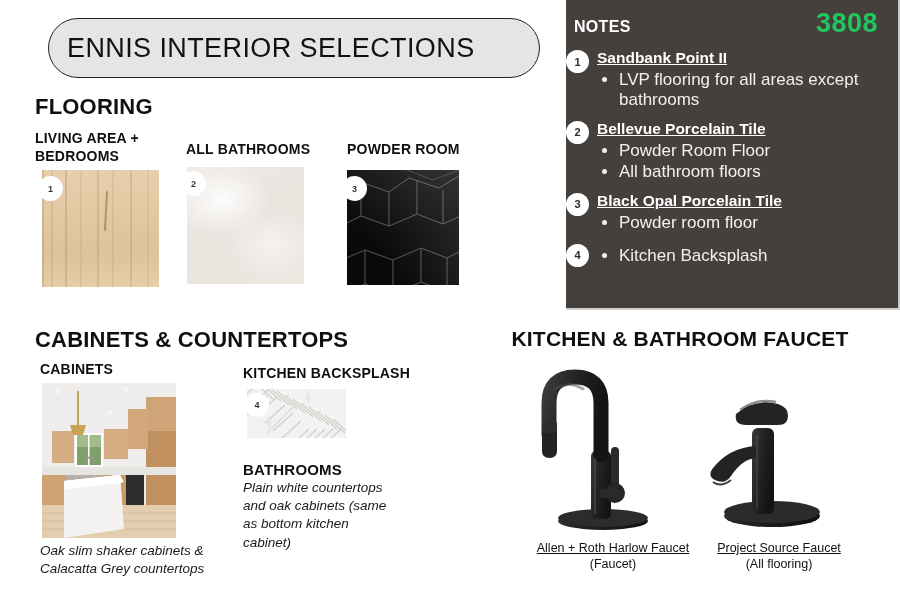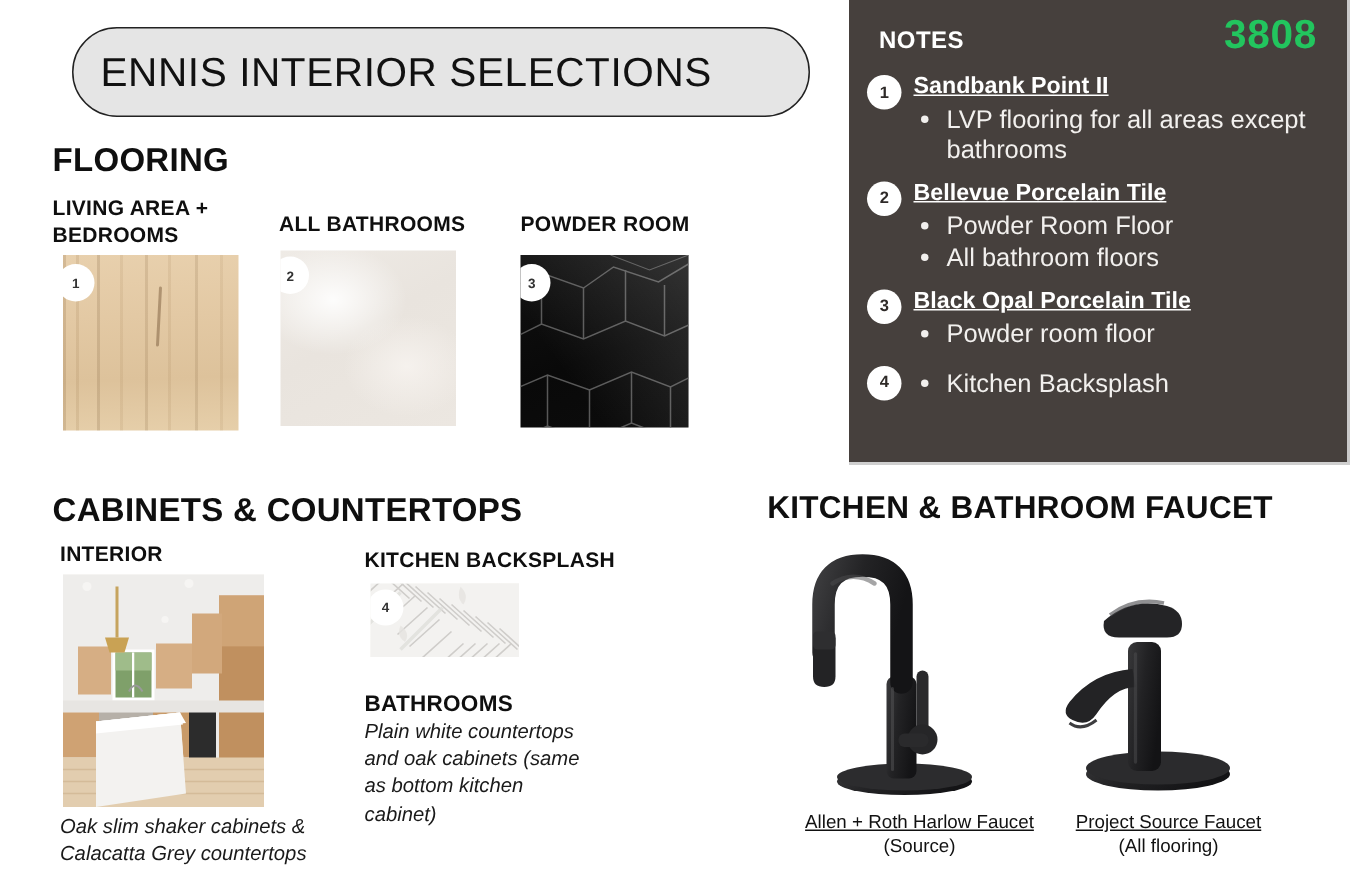--- a/index.html
+++ b/index.html
@@ -129,21 +129,21 @@
 
   
   #notes-panel {
     position: absolute;
     left: 566px;
     top: 0;
     width: 332px;
     height: 310px;
     background: #46403d;
     box-sizing: border-box;
-    padding: 8px 14px 0 12px;
+    padding: 8px 14px 0 0;
   }
   #notes-edge-right {
     position:absolute; left:898px; top:0; width:2px; height:310px;
     background:#c9c9c9;
   }
   #notes-edge-bottom {
     position:absolute; left:566px; top:308px; width:334px; height:2px;
     background:#cfcfcf;
   }
   .notes-top {
@@ -268,21 +268,21 @@
         <stop offset="1" stop-color="#ffffff" stop-opacity="0"></stop>
       </linearGradient>
     </defs>
     <rect x="0" y="0" width="112" height="115" fill="url(#hexglow)"></rect>
   </svg>
   <div class="badge" style="left:-5px; top:6px; width:25px; height:25px;">3</div>
 </div>
 
 <div class="sec-head" id="cab-head">CABINETS &amp; COUNTERTOPS</div>
 
-<div class="sub-head" style="left:40px; top:361px;">INTERIOR</div>
+<div class="sub-head" style="left:40px; top:361px;">CABINETS</div>
 
 <div id="kitchen-photo">
   <svg width="134" height="155" viewBox="0 0 134 155" aria-hidden="true">
     <rect width="134" height="155" fill="#eceae8"></rect>
 
     <rect x="0" y="0" width="134" height="92" fill="#eeedeb"></rect>
 
     <rect x="104" y="14" width="30" height="112" fill="#c99a6b"></rect>
     <rect x="104" y="14" width="30" height="34" fill="#cfa476"></rect>
     <rect x="104" y="48" width="30" height="78" fill="#c0905f"></rect>
@@ -402,21 +402,21 @@
 
     <path d="M36 22 q18 -16 42 -10 q10 3 10 12 q0 9 -10 9 l-32 0 q-12 0 -10 -11 z" fill="#242426"></path>
     <path d="M40 18 q16 -12 36 -8" stroke="#46464a" stroke-width="2.5" fill="none" opacity=".6"></path>
 
     <path d="M57 44 L57 116" stroke="#4e4e50" stroke-width="2.2" opacity=".5" stroke-linecap="round"></path>
   </svg>
 </div>
 
 <div class="faucet-caption" style="left:500px; top:540px; width:226px;">
   <span class="link">Allen + Roth Harlow Faucet</span>
-  <span class="sub">(Source)</span>
+  <span class="sub">(Faucet)</span>
 </div>
 
 <div class="faucet-caption" style="left:672px; top:540px; width:214px;">
   <span class="link">Project Source Faucet</span>
   <span class="sub">(All flooring)</span>
 </div>
 
 <div id="notes-panel">
   <div class="notes-top">
     <div id="notes-label">NOTES</div>

